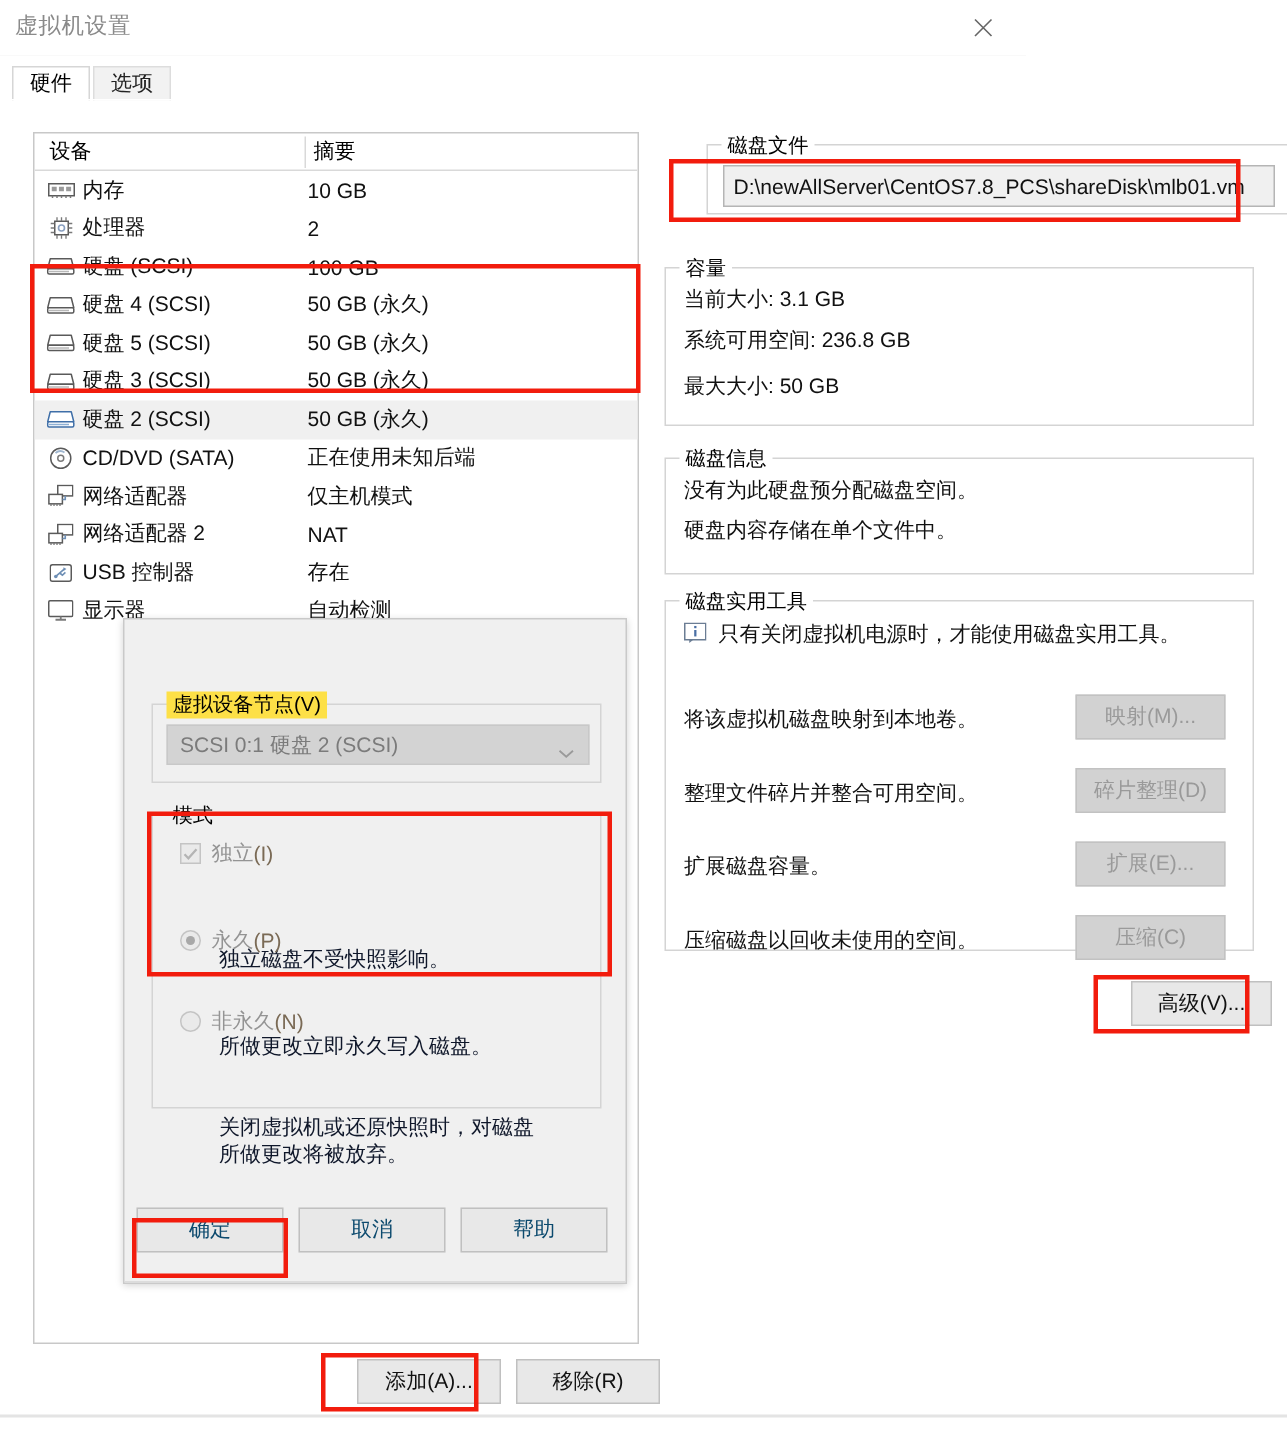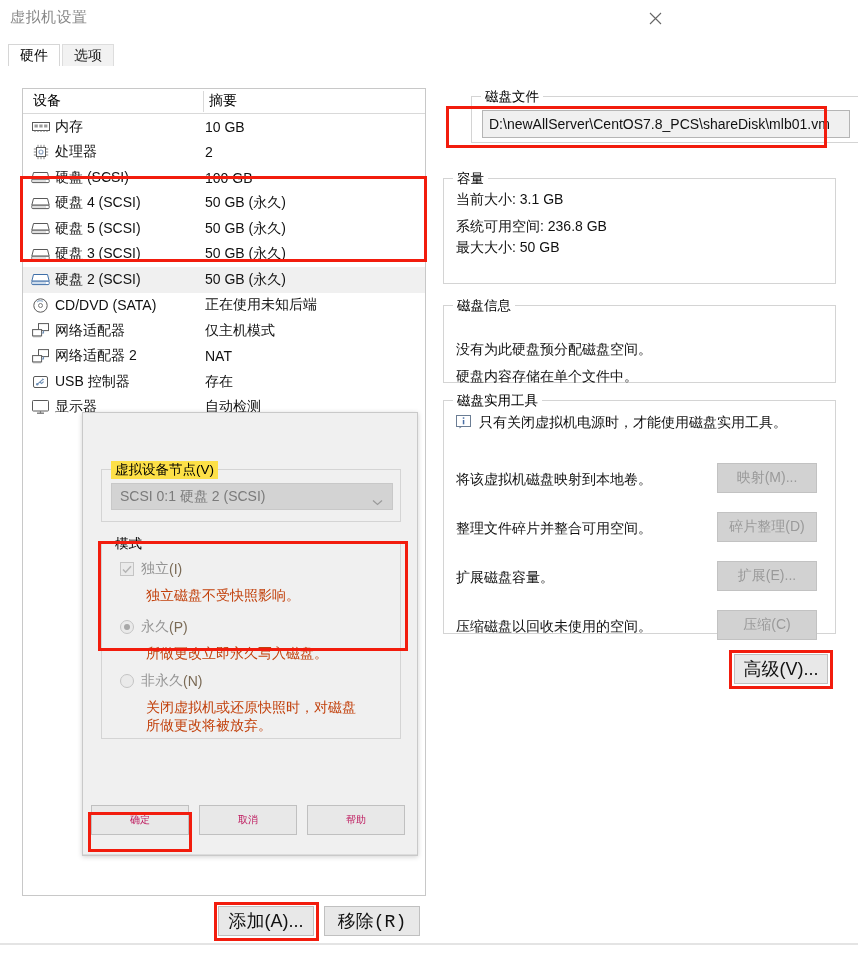--- a/index.html
+++ b/index.html
@@ -88,23 +88,23 @@
   }
   #grp-diskfile{left:443px;top:96px;width:393px;height:47px;margin-left:28px;}
   #diskpath{
     position:absolute;left:10px;top:13px;width:368px;height:28px;
     background:#f0f0f0;border:1px solid #b5b5b5;box-sizing:border-box;
     display:flex;align-items:center;overflow:hidden;
     font-size:14px;color:#111;padding-left:6px;white-space:nowrap;
   }
   #grp-capacity{left:443px;top:178px;width:393px;height:106px;}
   .caprow{position:absolute;left:12px;font-size:14px;color:#111;white-space:nowrap;}
-  #cap0{top:12px;} #cap1{top:39px;} #cap2{top:60px;}
+  #cap0{top:12px;} #cap1{top:39px;} #cap2{top:70px;}
   #grp-diskinfo{left:443px;top:305px;width:393px;height:78px;}
-  .inforow{position:absolute;left:12px;font-size:14px;color:#111;white-space:nowrap;margin-top:23px;}
+  .inforow{position:absolute;left:12px;font-size:14px;color:#111;white-space:nowrap;}
   #inf0{top:12px;} #inf1{top:39px;}
   #grp-utils{left:443px;top:400px;width:393px;height:234px;}
   #util-note{
     position:absolute;left:12px;top:13px;width:372px;
     display:flex;align-items:flex-start;
   }
   #util-note .noteicon{margin-right:8px;flex:0 0 auto;margin-top:1px;}
   #util-note .notetext{font-size:14px;color:#111;white-space:nowrap;}
   .utilrow{position:absolute;left:0;width:100%;height:34px;}
   .utilrow .utext{position:absolute;left:12px;top:8px;font-size:14px;color:#111;white-space:nowrap;font-family:Liberation Serif, serif;}
@@ -113,25 +113,25 @@
     background:#d2d2d2;border:1px solid #c2c2c2;box-sizing:border-box;
     display:flex;align-items:center;justify-content:center;
     font-size:14px;color:#9a9a9a;
   }
   #urow0{top:62px;} #urow1{top:111px;} #urow2{top:160px;} #urow3{top:209px;}
 
   
   .winbtn{
     position:absolute;background:#e8e8e8;border:1px solid #c0c0c0;
     box-sizing:border-box;display:flex;align-items:center;justify-content:center;
-    font-size:18px;color:#111;
+    font-size:14px;color:#111;margin-left:20px;
   }
   #btn-advanced{left:734px;top:654px;width:94px;height:30px;}
   #btn-add{left:218px;top:906px;width:96px;height:30px;}
-  #btn-remove{left:324px;top:906px;width:96px;height:30px;font-family:Liberation Mono, monospace;}
+  #btn-remove{left:324px;top:906px;width:96px;height:30px;}
 
   
   .redbox{position:absolute;border:3px solid #f21c0d;box-sizing:border-box;pointer-events:none;}
   #red-list{left:20px;top:176px;width:407px;height:86px;}
   #red-path{left:446px;top:106px;width:381px;height:42px;}
   #red-mode{left:98px;top:541px;width:310px;height:110px;}
   #red-ok{left:88px;top:812px;width:104px;height:40px;}
   #red-adv{left:729px;top:650px;width:104px;height:39px;}
   #red-add{left:214px;top:902px;width:105px;height:39px;}
 
@@ -165,21 +165,21 @@
   }
   #node-caret{position:absolute;right:9px;top:9px;}
   #grp-mode{
     position:absolute;left:18px;top:130px;width:300px;height:196px;
     border:1px solid #d4d4d4;box-sizing:border-box;
   }
   #grp-mode > .glabel{background:#f0f0f0;}
   .ctrl{position:absolute;display:flex;align-items:center;}
   .ctrl .ctext{font-size:14px;color:#949494;white-space:nowrap;}
   .ctrl .mn{color:#7a6a55;}
-  .subtext{position:absolute;font-size:14px;color:#c2410c;white-space:nowrap;line-height:18px;}
+  .subtext{position:absolute;font-size:14px;color:#0f172a;white-space:nowrap;line-height:18px;margin-top:44px;}
   #chk-independent{left:18px;top:16px;}
   #chkbox{
     width:14px;height:14px;background:#eaeaea;border:1px solid #c4c4c4;
     box-sizing:border-box;margin-right:7px;display:flex;align-items:center;justify-content:center;
   }
   #sub-independent{left:44px;top:42px;}
   #radio-persistent{left:18px;top:74px;}
   #radio-nonpersistent{left:18px;top:128px;}
   .radio{
     width:14px;height:14px;border-radius:50%;background:#eaeaea;border:1px solid #c4c4c4;
@@ -187,21 +187,21 @@
   }
   .radio.on:after{
     content:"";position:absolute;left:3px;top:3px;width:6px;height:6px;
     border-radius:50%;background:#a8a8a8;
   }
   #sub-persistent{left:44px;top:100px;}
   #sub-nonpersistent{left:44px;top:154px;}
   .dlgbtn{
     position:absolute;top:392px;height:30px;width:98px;
     background:#e8e8e8;border:1px solid #c0c0c0;box-sizing:border-box;
-    display:flex;align-items:center;justify-content:center;font-size:10px;color:#be185d;
+    display:flex;align-items:center;justify-content:center;font-size:14px;color:#0c4a6e;
   }
   #dlg-ok{left:8px;}
   #dlg-cancel{left:116px;}
   #dlg-help{left:224px;}
   #modal-bottomline{
     position:absolute;left:0;bottom:0;width:100%;height:1px;background:#dcdcdc;
   }
   
   #bottomstrip{
     position:absolute;left:0;top:944px;width:858px;height:12px;

